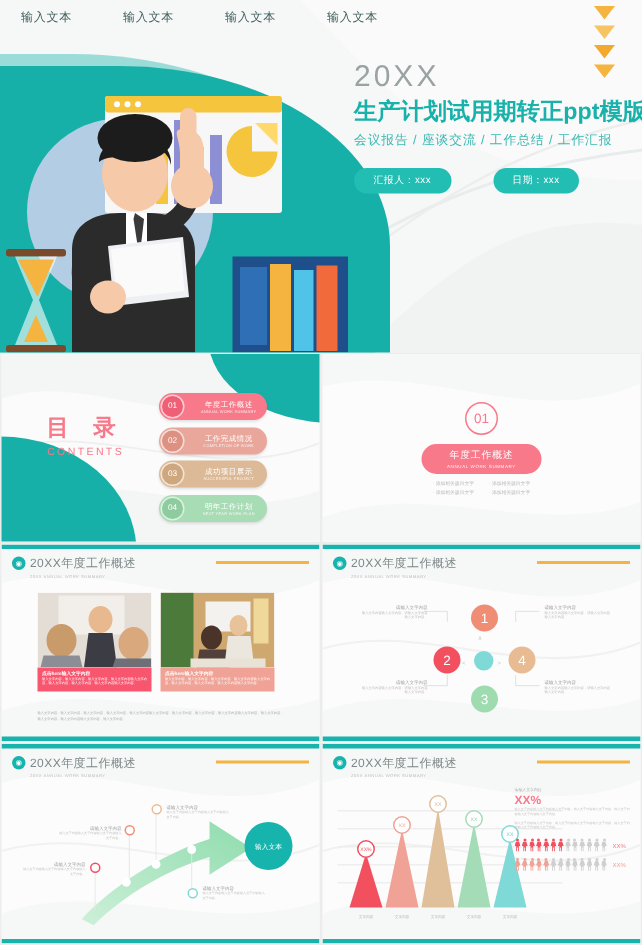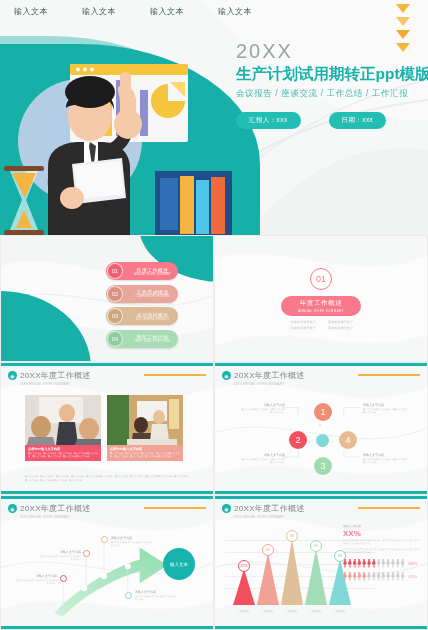--- a/index.html
+++ b/index.html
@@ -217,20 +217,24 @@
   <div class="slide">
     <svg class="wave-bg" viewBox="0 0 214 127" preserveAspectRatio="none">
       <rect width="214" height="127" fill="#fbfbfb"></rect>
       <path d="M0,30 C60,10 120,60 214,28 L214,0 L0,0 Z" fill="#f4f5f5"></path>
       <path d="M0,100 C70,70 140,118 214,92 L214,127 L0,127 Z" fill="#f4f5f5"></path>
       <path d="M0,64 C70,44 140,90 214,60" stroke="#eeefef" stroke-width="1.2" fill="none"></path>
     </svg>
     <div class="teal-corner-tr"></div>
     <div class="teal-corner-bl"></div>
 
+    <div class="toc-title">
+      <div class="toc-cn">目 录</div>
+      <div class="toc-en">CONTENTS</div>
+    </div>
 
     <div class="toc-list">
       <div class="toc-item" style="background:#f8798a">
         <div class="toc-num" style="background:#ef5f75">01</div>
         <div class="toc-txtwrap">
           <span class="toc-tcn">年度工作概述</span>
           <span class="toc-ten">ANNUAL WORK SUMMARY</span>
         </div>
       </div>
       <div class="toc-item" style="background:#e8a79a">

